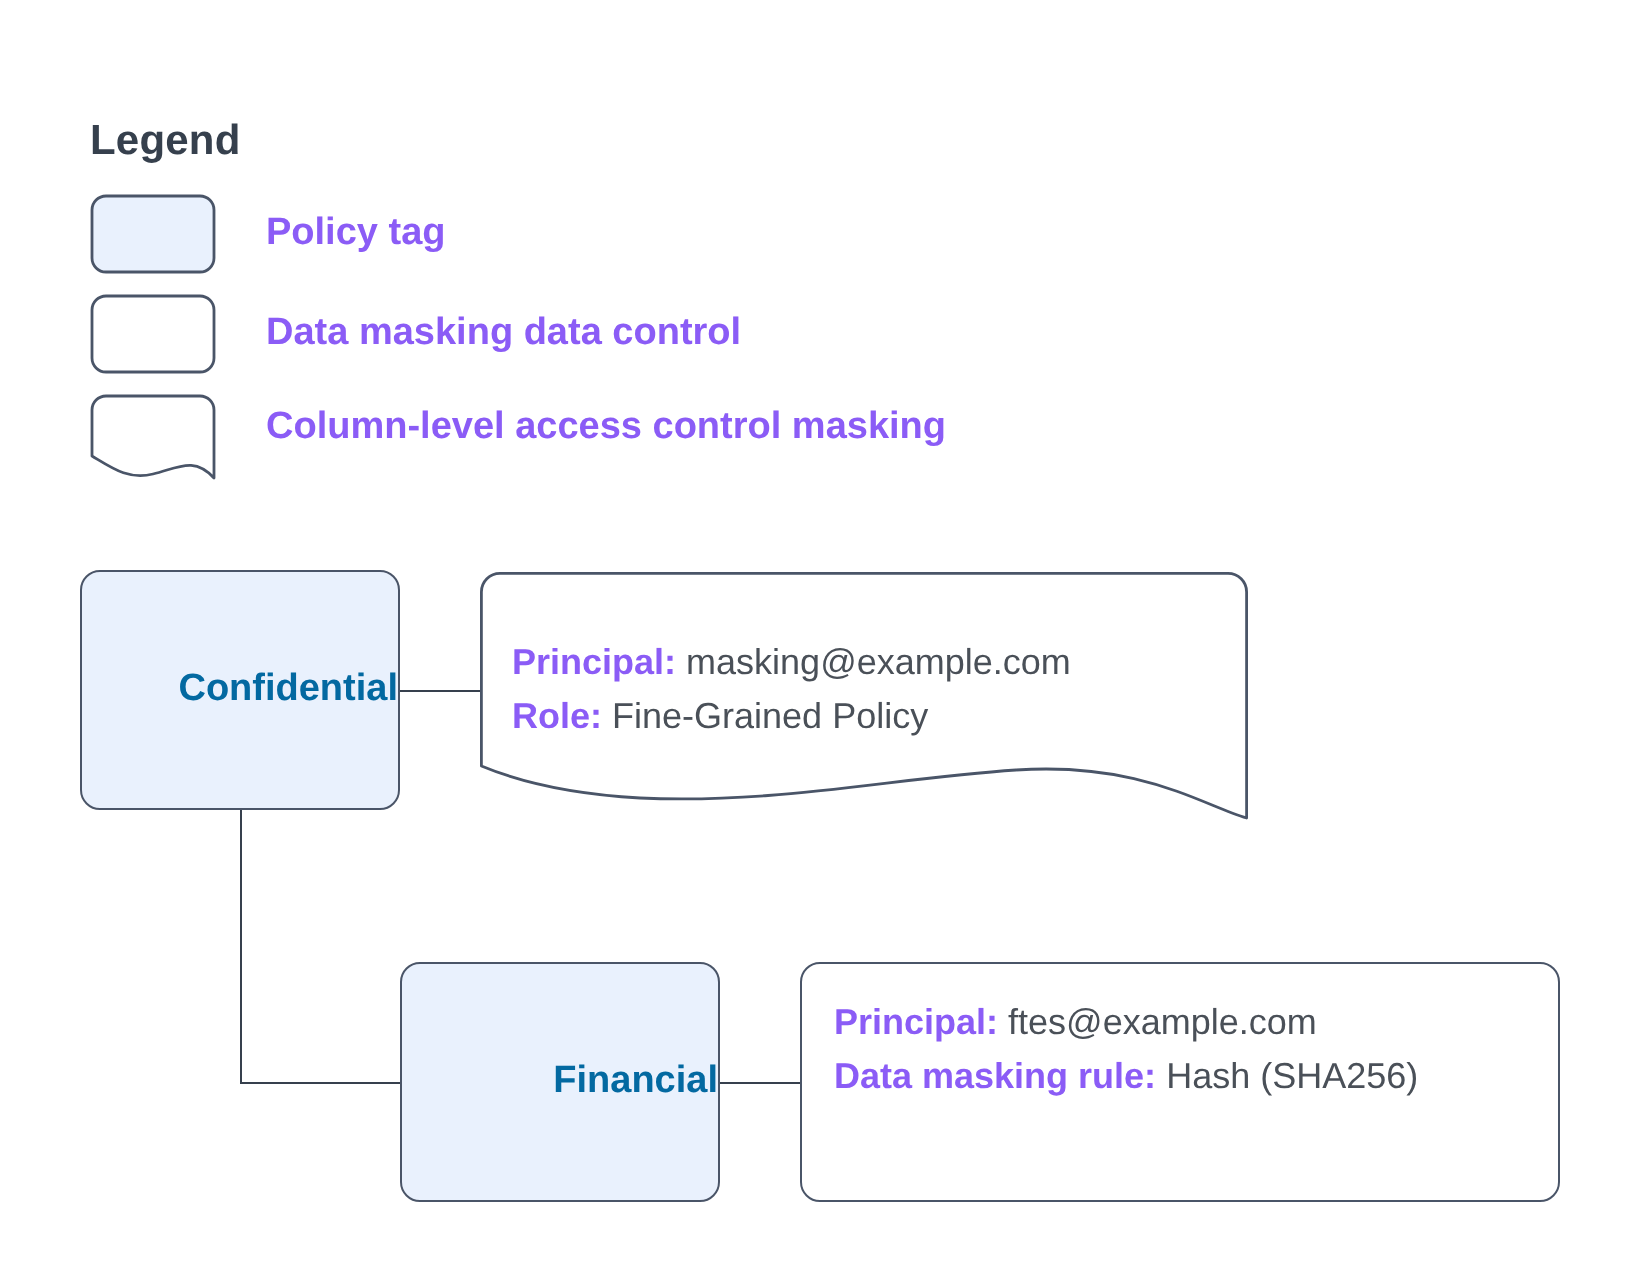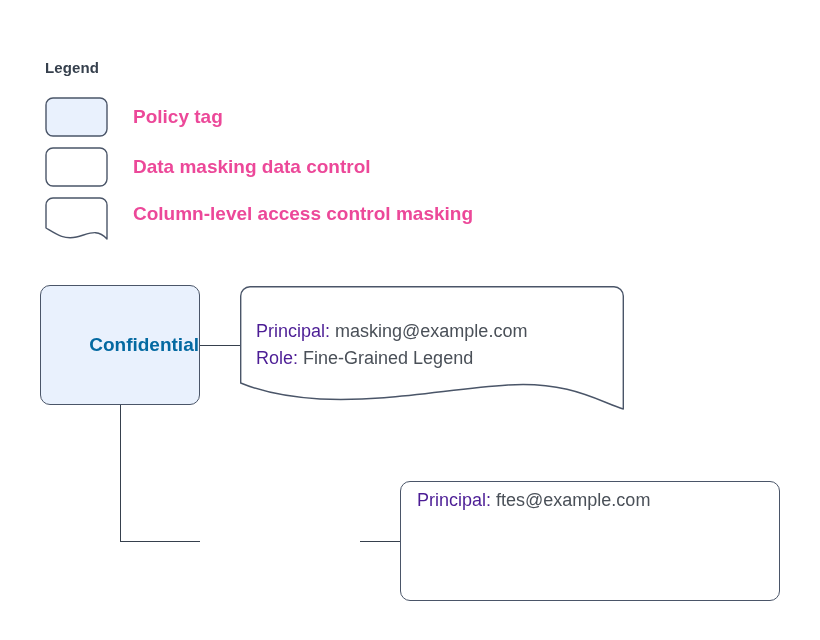--- a/index.html
+++ b/index.html
@@ -22,21 +22,21 @@
     inset: 0;
     width: 820px;
     height: 640px;
   }
 
   
   .legend-title {
     position: absolute;
     left: 45px;
     top: 59px;
-    font-size: 15px;
+    font-size: 21px;
     font-weight: bold;
     letter-spacing: 0.1px;
     color: #36404d;
     white-space: nowrap;
   }
 
   .legend-row {
     position: absolute;
     left: 45px;
     height: 46px;
@@ -55,21 +55,21 @@
   .legend-swatch svg { display: block; }
 
   .legend-label {
     position: absolute;
     left: 88px;
     top: 0;
     height: 40px;
     line-height: 40px;
     font-size: 19px;
     font-weight: bold;
-    color: #ec4899;
+    color: #8b5cf6;
     white-space: nowrap;
   }
   .legend-row-3 .legend-label { height: 34px; line-height: 34px; }
 
   
   .node {
     position: absolute;
     box-sizing: border-box;
     border: 1.4px solid #4a5568;
     border-radius: 10px;
@@ -102,22 +102,22 @@
   }
   .card-text {
     position: absolute;
     left: 16px;
     font-size: 18px;
     line-height: 27px;
     color: #4a5058;
     white-space: nowrap;
   }
   .card-text b {
-    color: #4c1d95;
-    font-weight: normal;
+    color: #8b5cf6;
+    font-weight: bold;
   }
 
   
   #card-confidential {
     left: 240px;
     top: 286px;
     width: 384px;
     height: 124px;
   }
   #card-confidential .card-text { top: 32px; }
@@ -125,21 +125,21 @@
   
   #card-financial {
     left: 400px;
     top: 481px;
     width: 380px;
     height: 120px;
     border: 1.4px solid #4a5568;
     border-radius: 10px;
     background: #ffffff;
   }
-  #card-financial .card-text { top: 5px; }
+  #card-financial .card-text { top: 16px; }
 
   
   .edge {
     position: absolute;
     background: #36404d;
   }
   .edge-h { height: 1.4px; }
   .edge-v { width: 1.4px; }
 
   #edge-conf-card   { left: 200px; top: 345px;  width: 40px; }
@@ -190,47 +190,54 @@
 
   <div class="edge edge-h" id="edge-conf-card"></div>
   <div class="edge edge-v" id="edge-conf-down"></div>
   <div class="edge edge-h" id="edge-down-fin"></div>
   <div class="edge edge-h" id="edge-fin-card"></div>
 
   <div class="node" id="node-confidential">
     <span>Confidential</span>
   </div>
 
+  <div class="node" id="node-financial">
+    <span>Financial</span>
+  </div>
 
   <div class="card" id="card-confidential">
     <svg width="384" height="124" viewBox="0 0 384 124" style="display:block;position:absolute;left:0;top:0;">
       <path d="M 0.7 10
                A 9.3 9.3 0 0 1 10 0.7
                L 374 0.7
                A 9.3 9.3 0 0 1 383.3 10
                L 383.3 123
                C 360 116, 330 95, 268 99
                C 206 103, 150 116, 80 113
                C 45 111, 20 105, 0.7 97
                Z" fill="#ffffff" stroke="#4a5568" stroke-width="1.4" stroke-linejoin="round"></path>
     </svg>
     <div class="card-text">
       <div>
         <b>Principal:</b>
         <span>masking@example.com</span>
       </div>
       <div>
         <b>Role:</b>
-        <span>Fine-Grained Legend</span>
+        <span>Fine-Grained Policy</span>
       </div>
     </div>
   </div>
 
   <div class="card" id="card-financial">
     <div class="card-text">
       <div>
         <b>Principal:</b>
         <span>ftes@example.com</span>
       </div>
+      <div>
+        <b>Data masking rule:</b>
+        <span>Hash (SHA256)</span>
+      </div>
     </div>
   </div>
 
 </div>
 
 </body></html>

